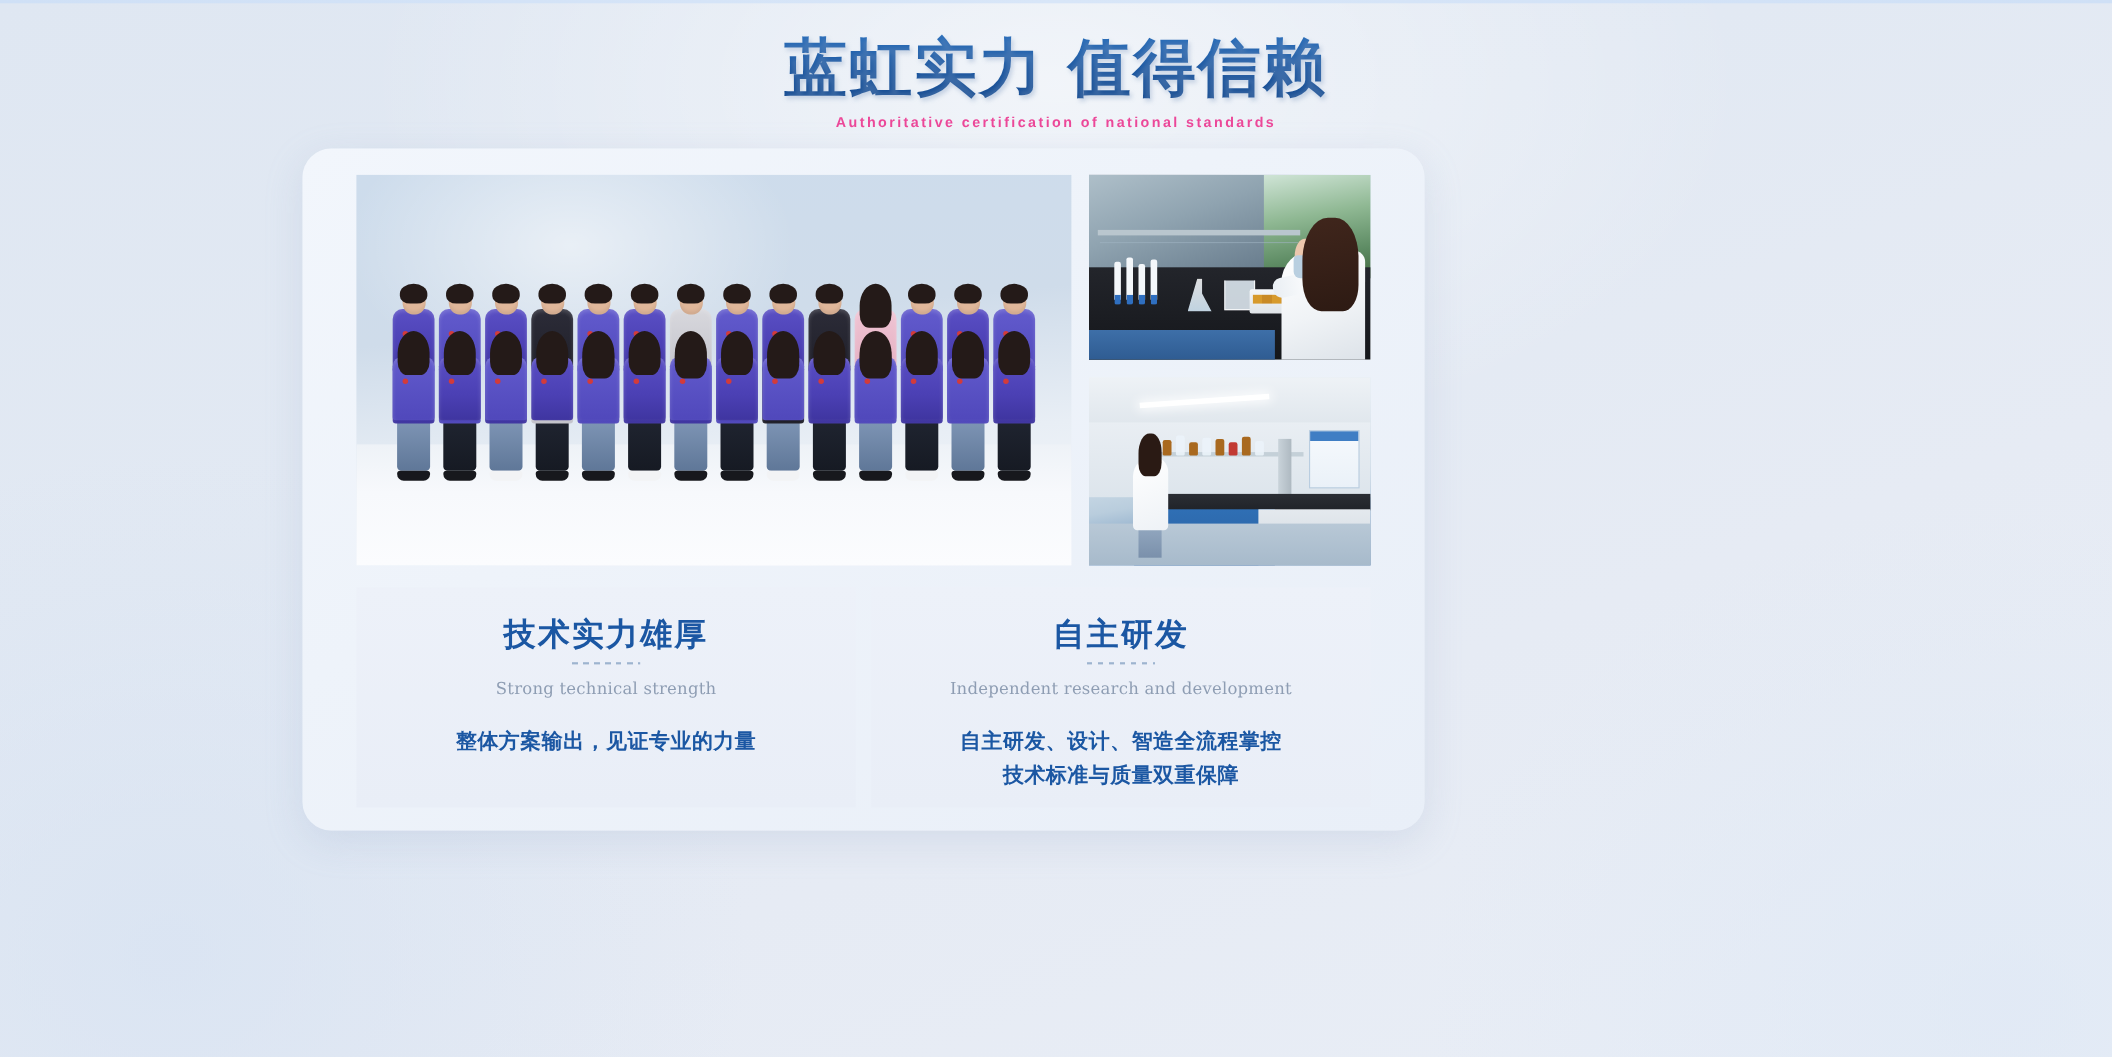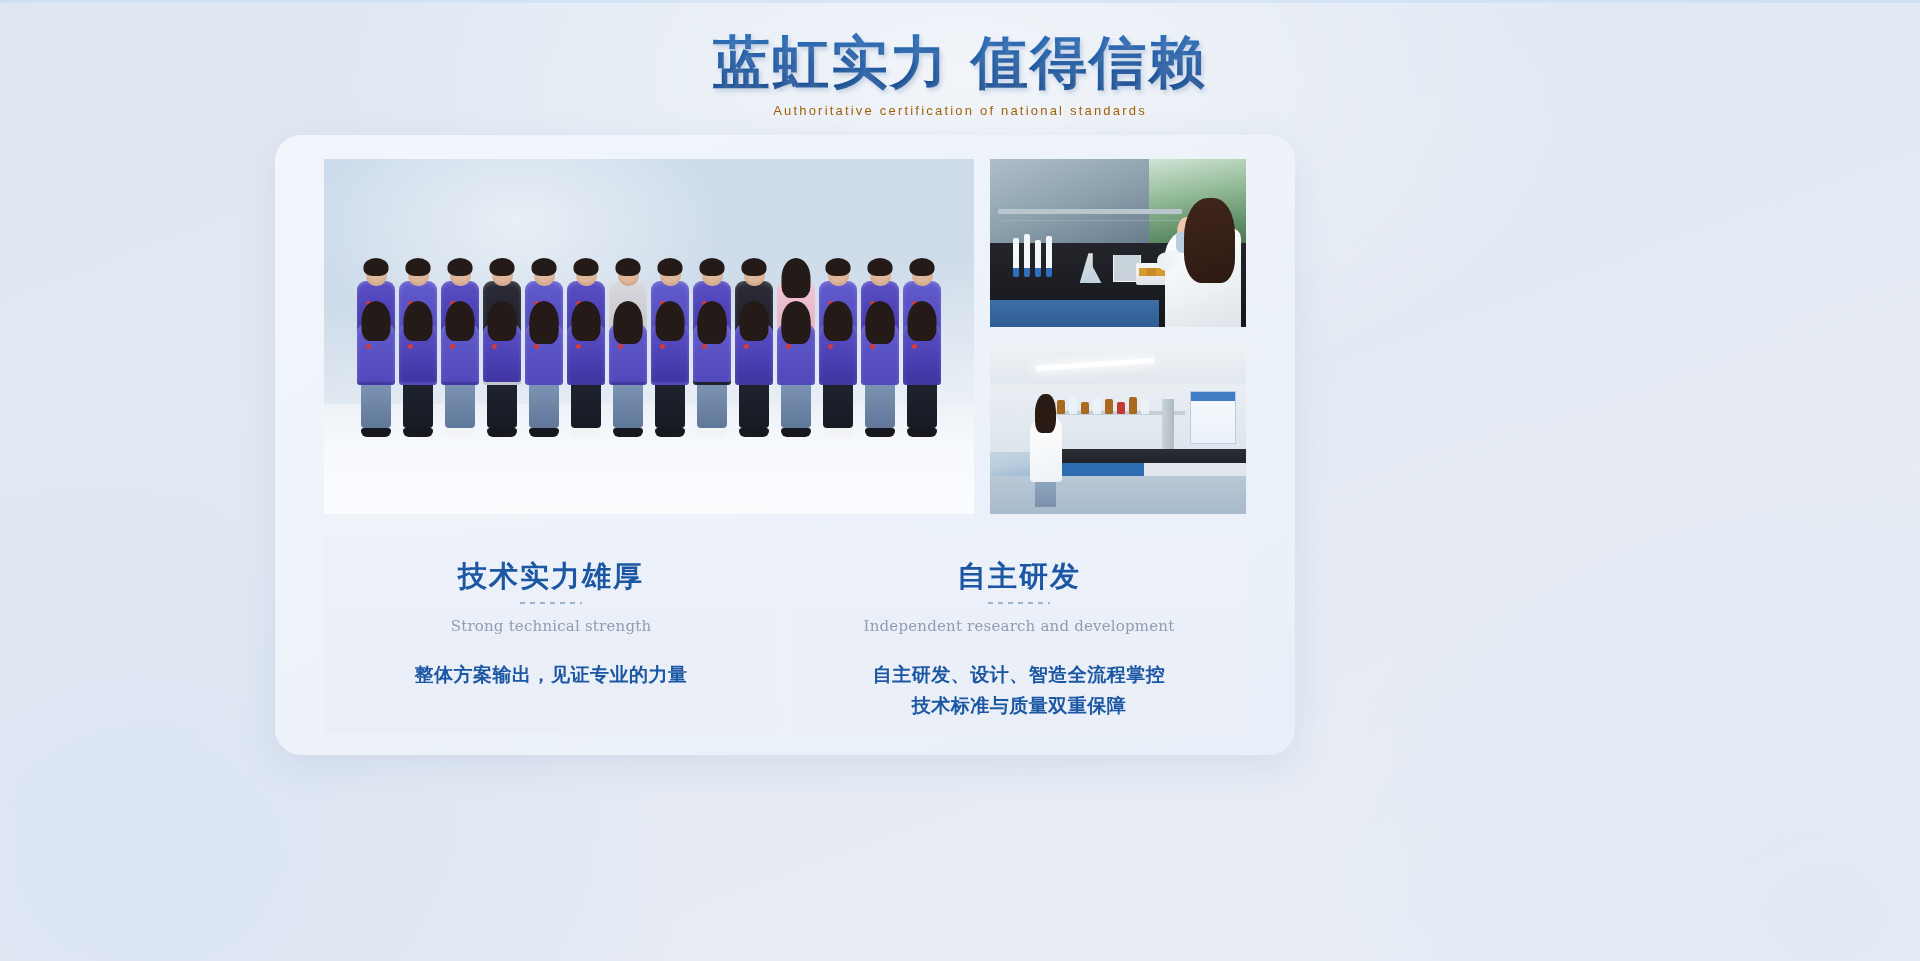--- a/index.html
+++ b/index.html
@@ -50,22 +50,22 @@
     -webkit-text-fill-color: transparent;
     text-shadow: 2px 3px 4px rgba(120,150,190,0.35);
     line-height: 1.25;
     margin: 0;
     text-align: center;
   }
   .heading-sub {
     margin-top: 6px;
     font-size: 13px;
     letter-spacing: 2.2px;
-    color: #a16207;
-    font-weight: 400;
+    color: #ec4899;
+    font-weight: 700;
     text-align: center;
   }
 
   
   .panel {
     position: absolute;
     left: 275px;
     top: 135px;
     width: 1020px;
     height: 620px;

